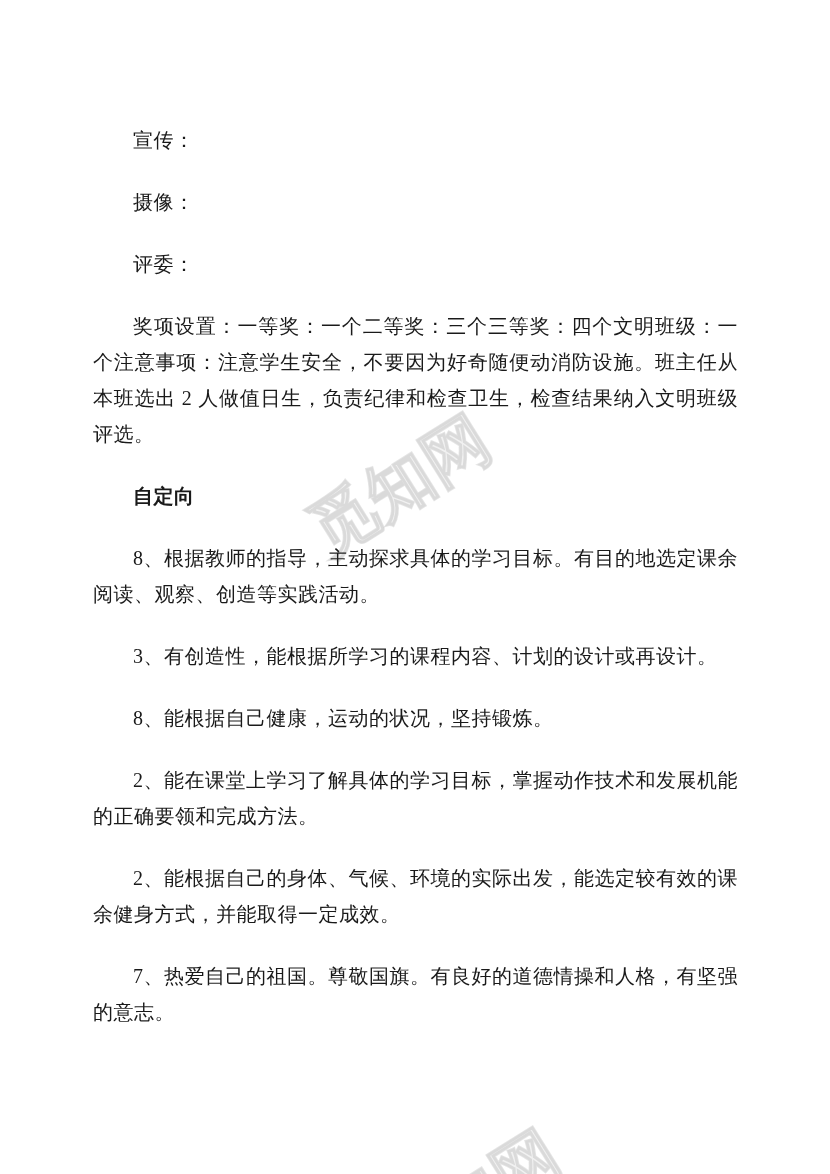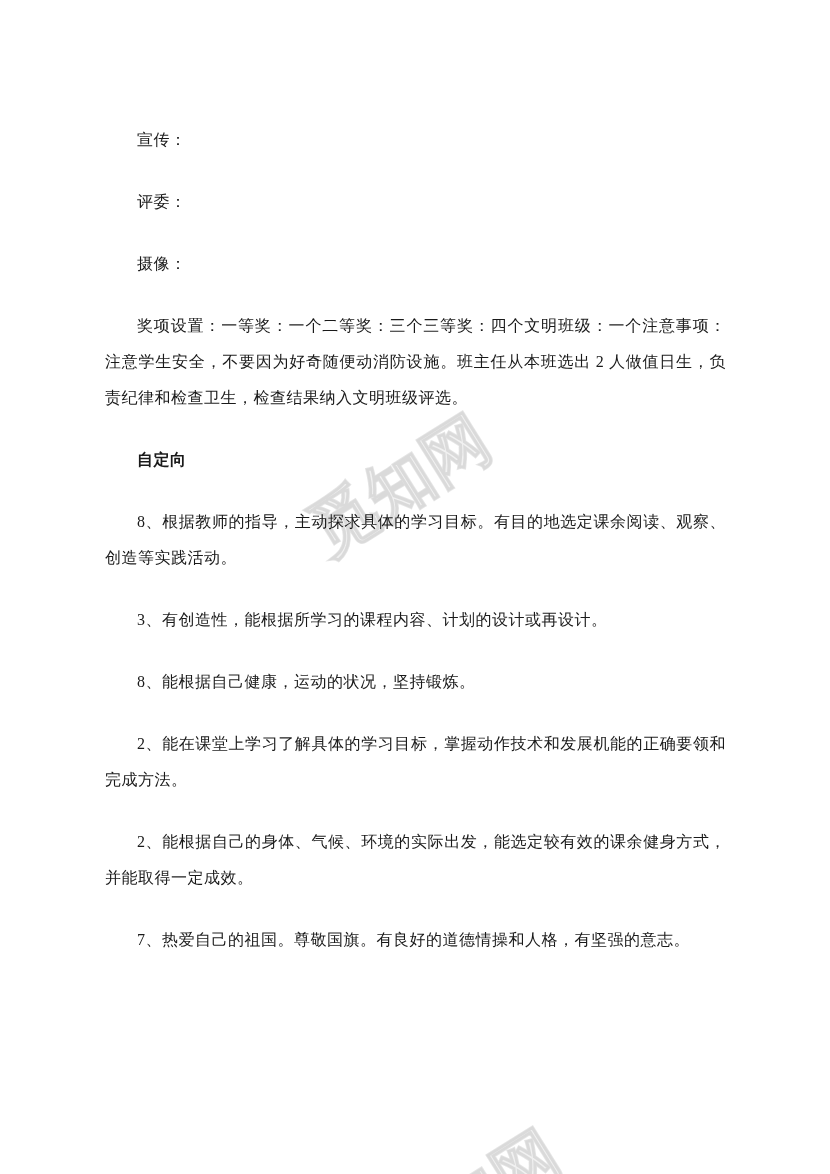--- a/index.html
+++ b/index.html
@@ -22,22 +22,22 @@
     background: #ffffff;
   }
   .content {
     position: absolute;
     left: 93px;
     top: 96px;
     width: 645px;
     z-index: 2;
   }
   .content p {
-    margin: 26px 12px;
-    font-size: 16px;
+    margin: 26px 0;
+    font-size: 20px;
     line-height: 36px;
     letter-spacing: 0.5px;
     text-indent: 2em;
     text-align: justify;
     text-justify: inter-ideograph;
   }
   .content p.heading {
     font-weight: bold;
   }
   .watermark {
@@ -69,23 +69,23 @@
 <div class="page">
 
   <div class="watermark wm-center">觅知网</div>
 
   <div class="watermark wm-bottom">觅知网</div>
 
   <div class="content">
 
     <p>宣传：</p>
 
+    <p>摄像：</p>
+
     <p>评委：</p>
-
-    <p>摄像：</p>
 
     <p>奖项设置：一等奖：一个二等奖：三个三等奖：四个文明班级：一个注意事项：注意学生安全，不要因为好奇随便动消防设施。班主任从本班选出 2 人做值日生，负责纪律和检查卫生，检查结果纳入文明班级评选。</p>
 
 
     <p class="heading">自定向</p>
 
 
     <p>8、根据教师的指导，主动探求具体的学习目标。有目的地选定课余阅读、观察、创造等实践活动。</p>
 
     <p>3、有创造性，能根据所学习的课程内容、计划的设计或再设计。</p>

